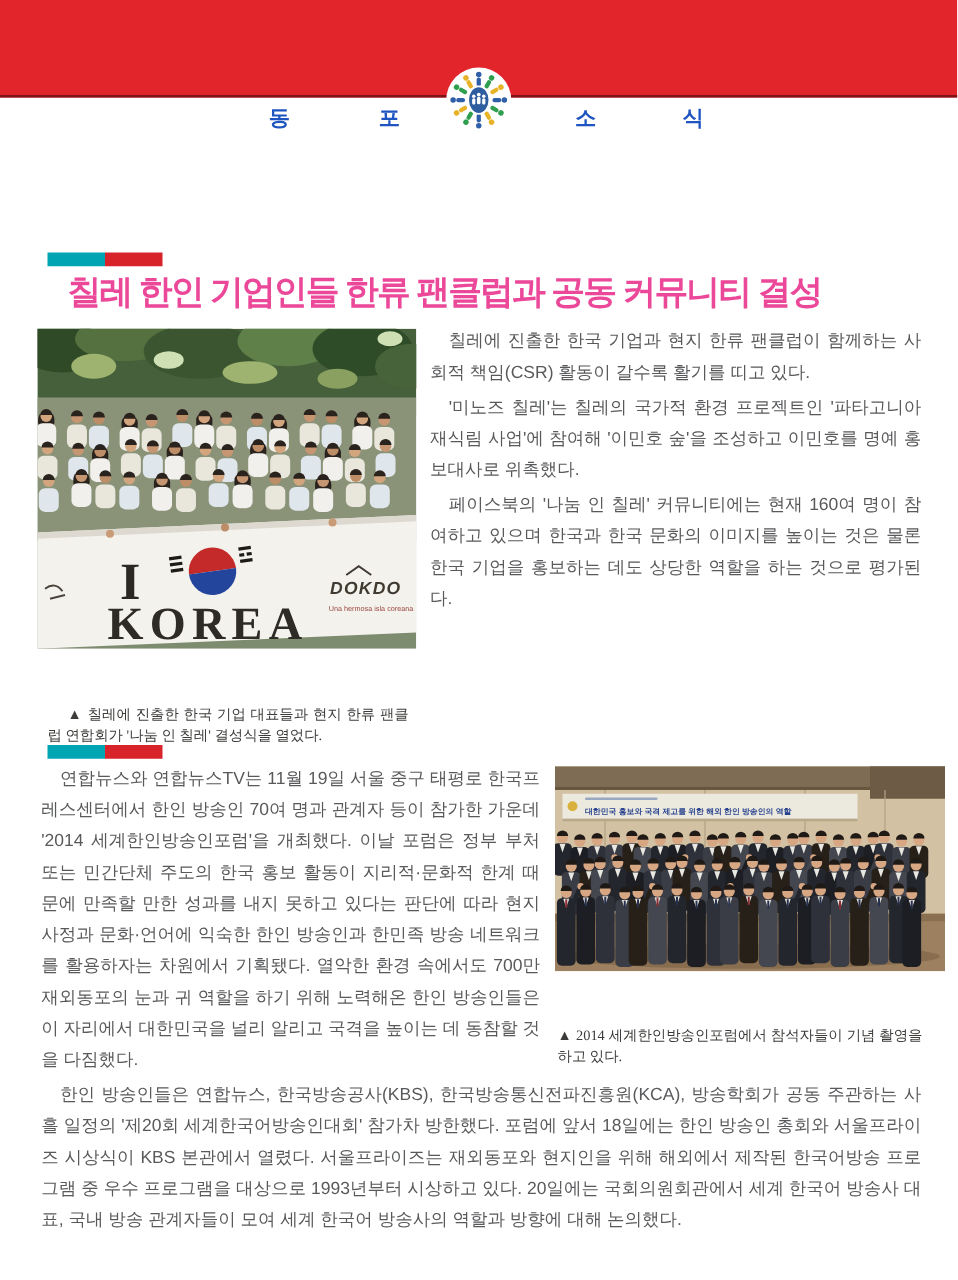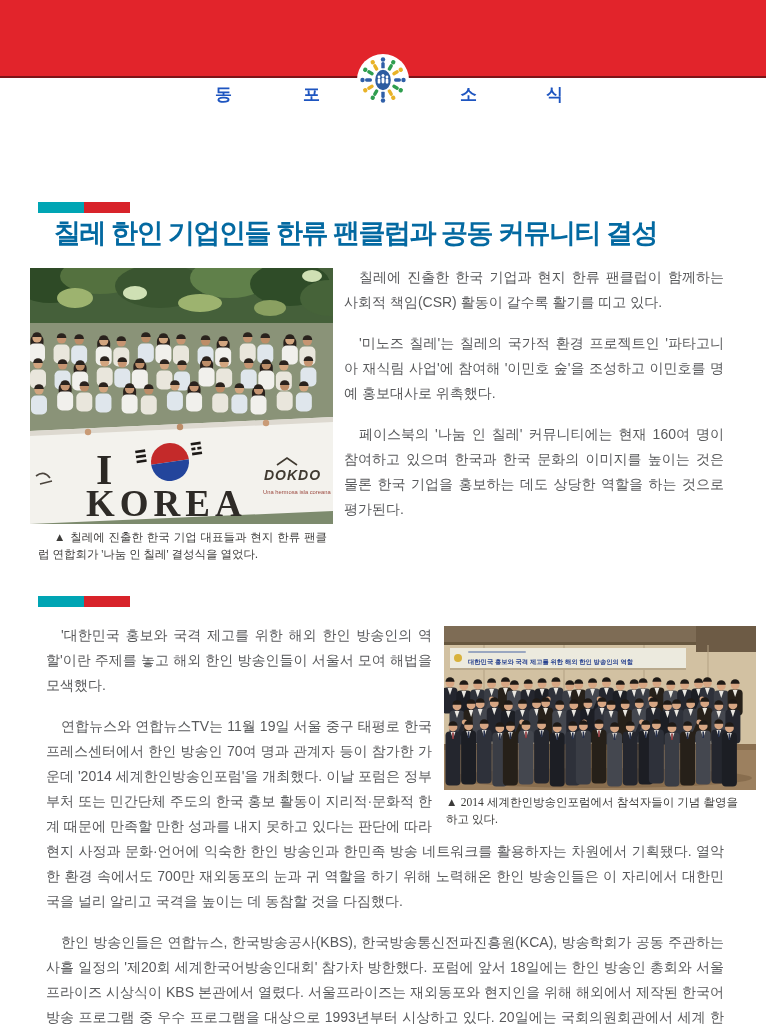--- a/index.html
+++ b/index.html
@@ -12,31 +12,31 @@
   #cat0{left:215px}#cat1{left:303px}#cat2{left:460px}#cat3{left:546px}
   .emblem{position:absolute;left:356px;top:52px;width:54px;height:56px;}
   
   .article{position:absolute;left:30px;width:710px;}
   #a1{top:202px;}
   #a2{top:596px;}
   .markers{height:11px;margin-left:8px;font-size:0;}
   .markers i{display:inline-block;width:46px;height:11px;}
   .mk-teal{background:#00a5b4;}
   .mk-red{background:#d8232a;}
-  .title{margin:5px 0 11px 24px;font-size:27px;font-weight:600;color:#0369a1;
+  .title{margin:5px 0 11px 24px;font-size:27px;font-weight:600;color:#ec4899;
          letter-spacing:-1.5px;line-height:1.15;}
   .body{font-size:14px;line-height:25px;color:#58595b;text-align:justify;}
-  .body p{margin:16px;text-indent:15px;}
+  .body p{margin:3px;text-indent:15px;}
   p.clear{clear:both;}
   figure{margin:0;}
   #fig1{float:left;width:303px;margin:3px 11px 2px 0;}
   #fig2{float:right;width:296px;margin:3px 0 2px 12px;}
   figure svg{display:block;}
   figcaption{font-family:"Liberation Serif","DejaVu Serif",serif;font-size:11.5px;
-             line-height:1.5;color:#3c3b39;padding:5px 6px 0 8px;text-indent:16px;text-align:justify;}
+             line-height:1.5;color:#3c3b39;padding:5px 6px 0 8px;text-indent:16px;text-align:justify;margin-top:40px;}
   #fig2 figcaption{text-indent:0;padding:4px 2px 0 2px;}
   
   .footer{position:absolute;right:26px;top:1043px;font-family:"Liberation Serif","DejaVu Serif",serif;
           color:#4b4a48;font-size:11px;white-space:nowrap;}
   .footer .num{font-size:22px;margin:0 3px;color:#3a3938;}
 </style>
 </head>
 <body>
 
 <div class="page">
@@ -843,21 +843,20 @@
                 <rect x="277.9" y="106.5" width="15" height="54" rx="4" fill="#1c1e24"></rect>
                 <polygon points="283,107 287.79999999999995,107 285.4,114" fill="#e9e7e1"></polygon>
                 <rect x="284.59999999999997" y="107.5" width="1.6" height="6.5" fill="#27314d"></rect>
                 <circle cx="285.4" cy="102" r="4.4" fill="#d7a683"></circle>
                 <path d="M 280.9 100.8 a4.5 4.5 0 0 1 9 0 z" fill="#1f1a16"></path>
               </g>
             </g>
         </svg>
         <figcaption>▲ 2014 세계한인방송인포럼에서 참석자들이 기념 촬영을 하고 있다.</figcaption>
       </figure>
-      <p>'대한민국 홍보와 국격 제고를 위한 해외 한인 방송인의 역할'이란 주제를 놓고 해외 한인 방송인들이 서울서 모여 해법을 모색했다.</p>
       <p>연합뉴스와 연합뉴스TV는 11월 19일 서울 중구 태평로 한국프레스센터에서 한인 방송인 70여 명과 관계자 등이 참가한 가운데 '2014 세계한인방송인포럼'을 개최했다. 이날 포럼은 정부 부처 또는 민간단체 주도의 한국 홍보 활동이 지리적·문화적 한계 때문에 만족할 만한 성과를 내지 못하고 있다는 판단에 따라 현지 사정과 문화·언어에 익숙한 한인 방송인과 한민족 방송 네트워크를 활용하자는 차원에서 기획됐다. 열악한 환경 속에서도 700만 재외동포의 눈과 귀 역할을 하기 위해 노력해온 한인 방송인들은 이 자리에서 대한민국을 널리 알리고 국격을 높이는 데 동참할 것을 다짐했다.</p>
       <p class="clear"><span>한인 방송인들은 연합뉴스, 한국방송공사(KBS), 한국방송통신전파진흥원(KCA), 방송학회가 공동 주관하는 사흘 일정의 '제20회 세계한국어방송인대회' 참가차 방한했다. 포럼에 앞서 18일에는 한인 방송인 총회와 서울프라이즈 시상식이 KBS 본관에서 열렸다. 서울프라이즈는 재외동포와 현지인을 위해 해외에서 제작된 한국어방송 프로그램 중 우수 프로그램을 대상으로 1993년부터 시상하고 있다. 20일에는 국회의원회관에서 세계 한국어 방송사 대표, 국내 방송 관계자들이 모여 세계 한국어 방송사의 역할과 방향에 대해 논의했다.</span></p>
     </div>
   </div>
 
   <div class="footer">
     <span>재외동포의 창</span>
     <span class="num">9</span>
     <span>2014, December</span>
   </div>

